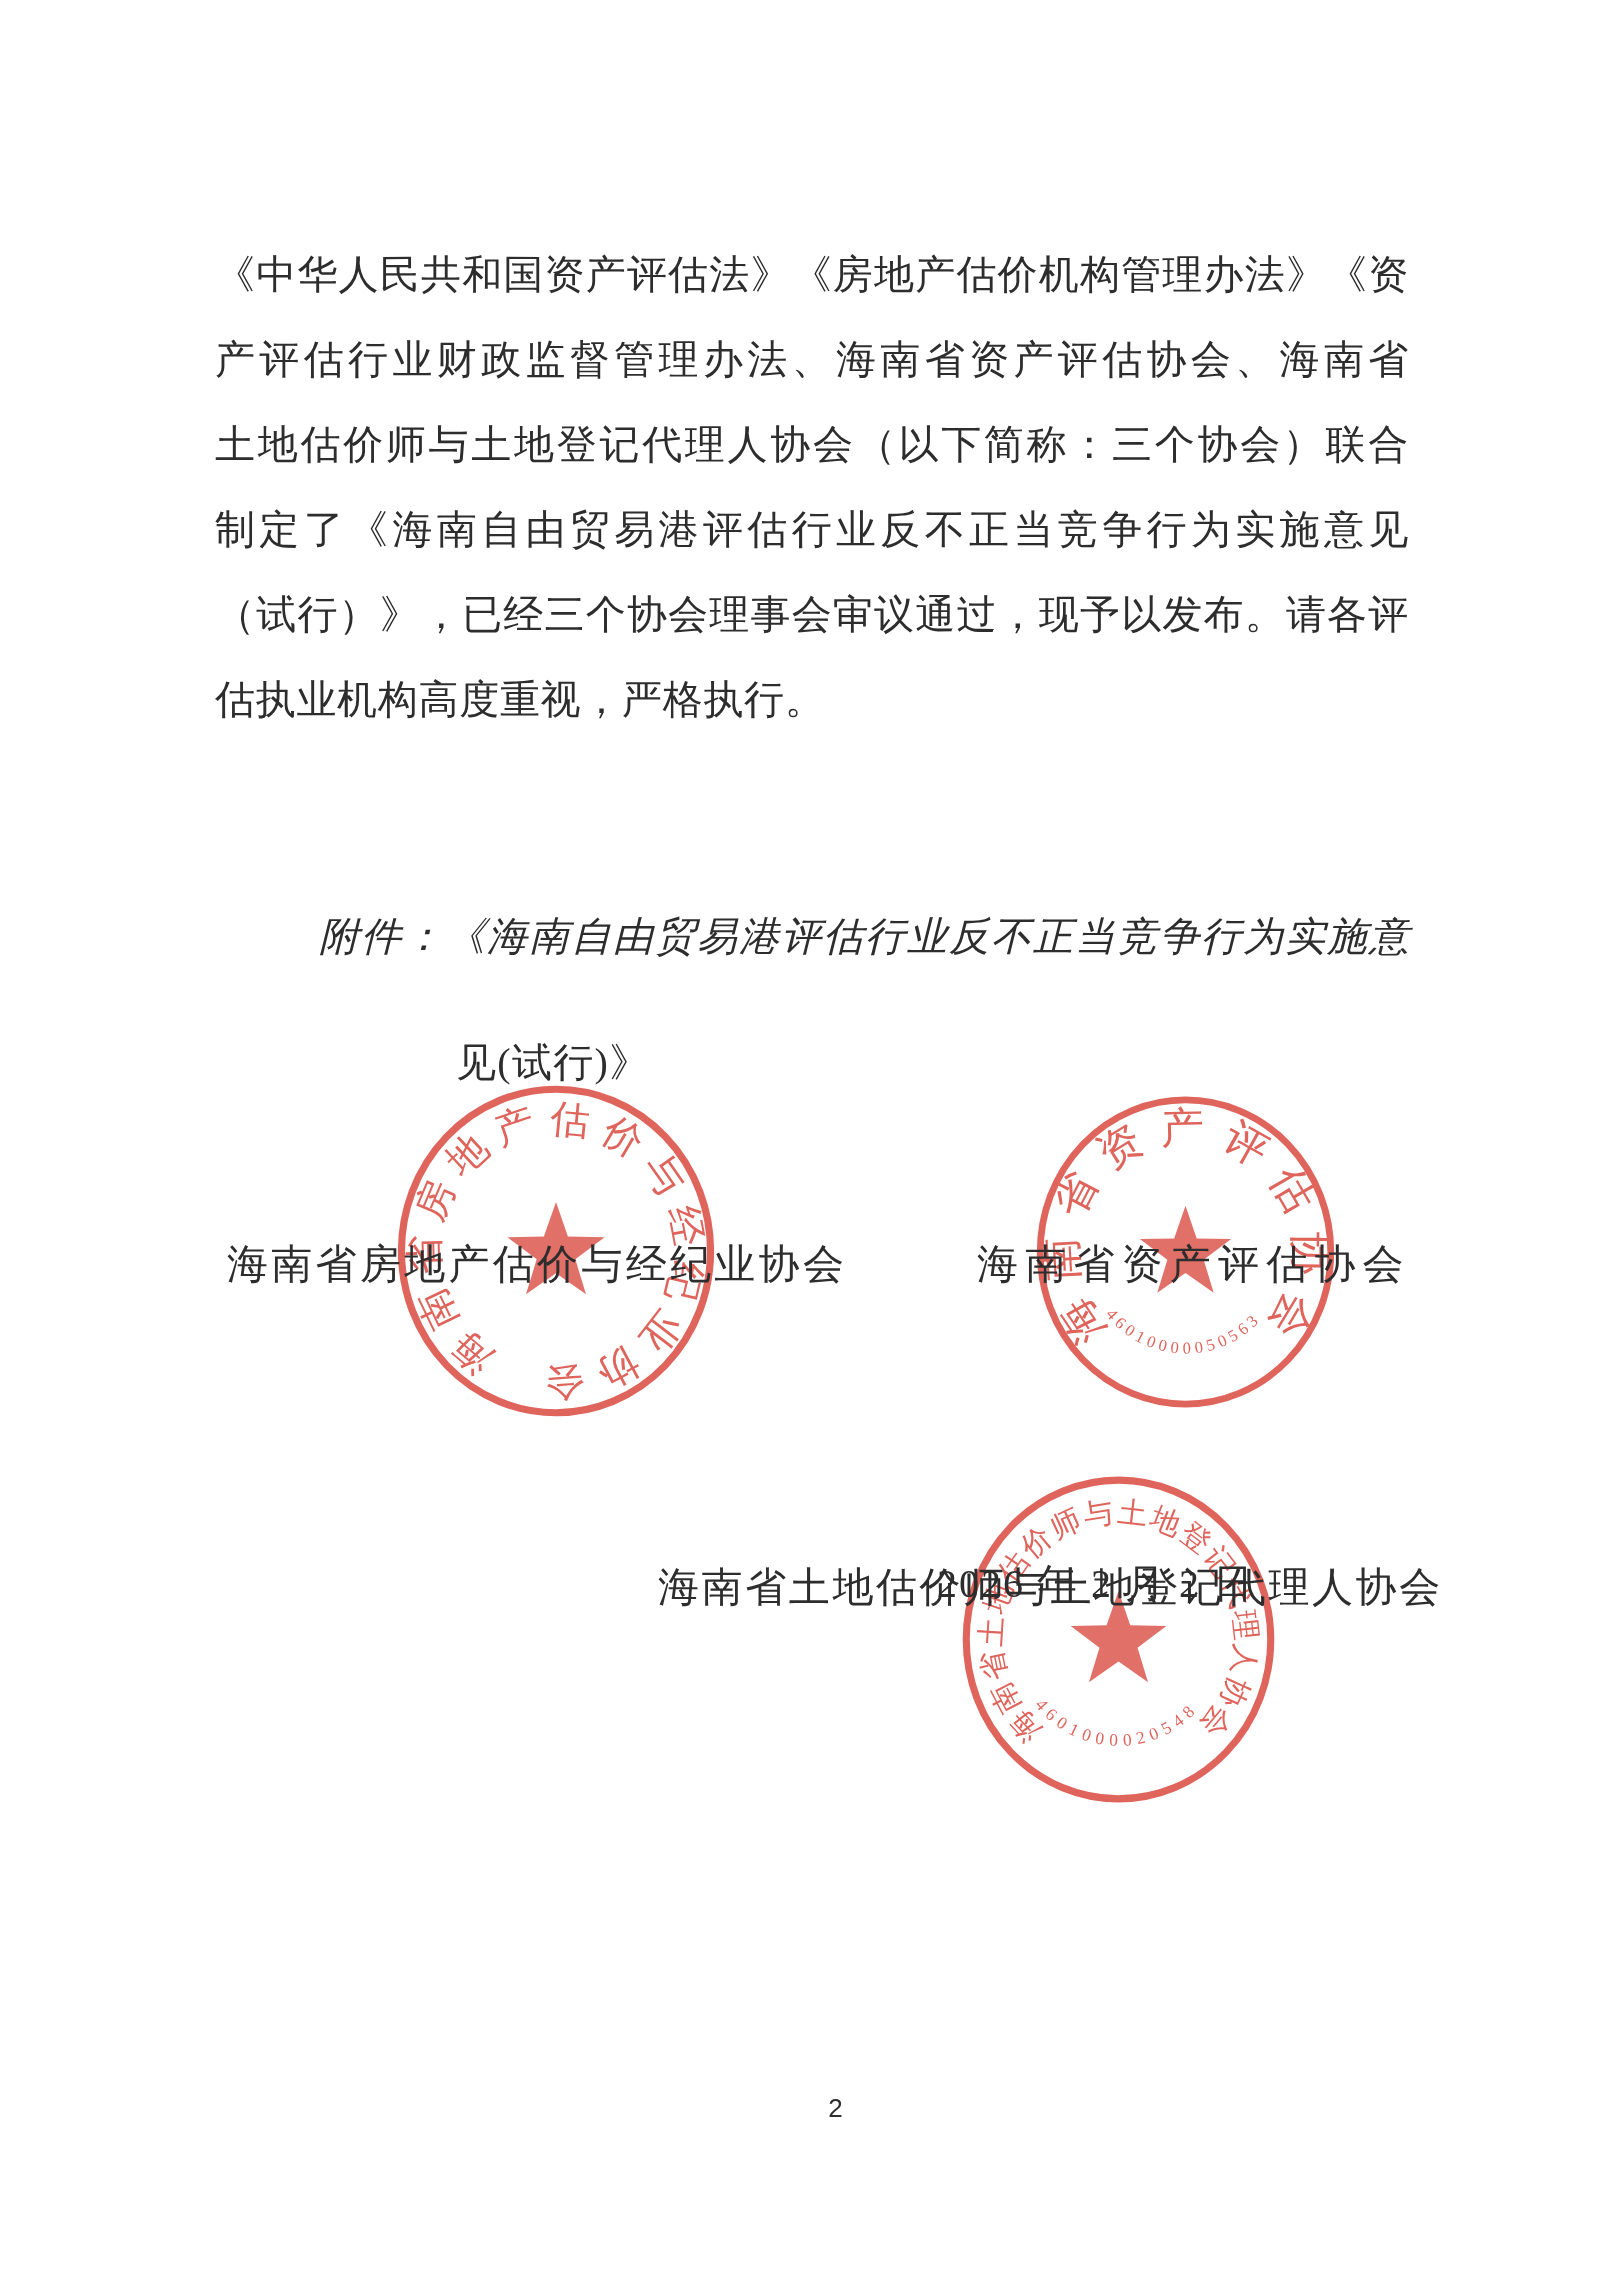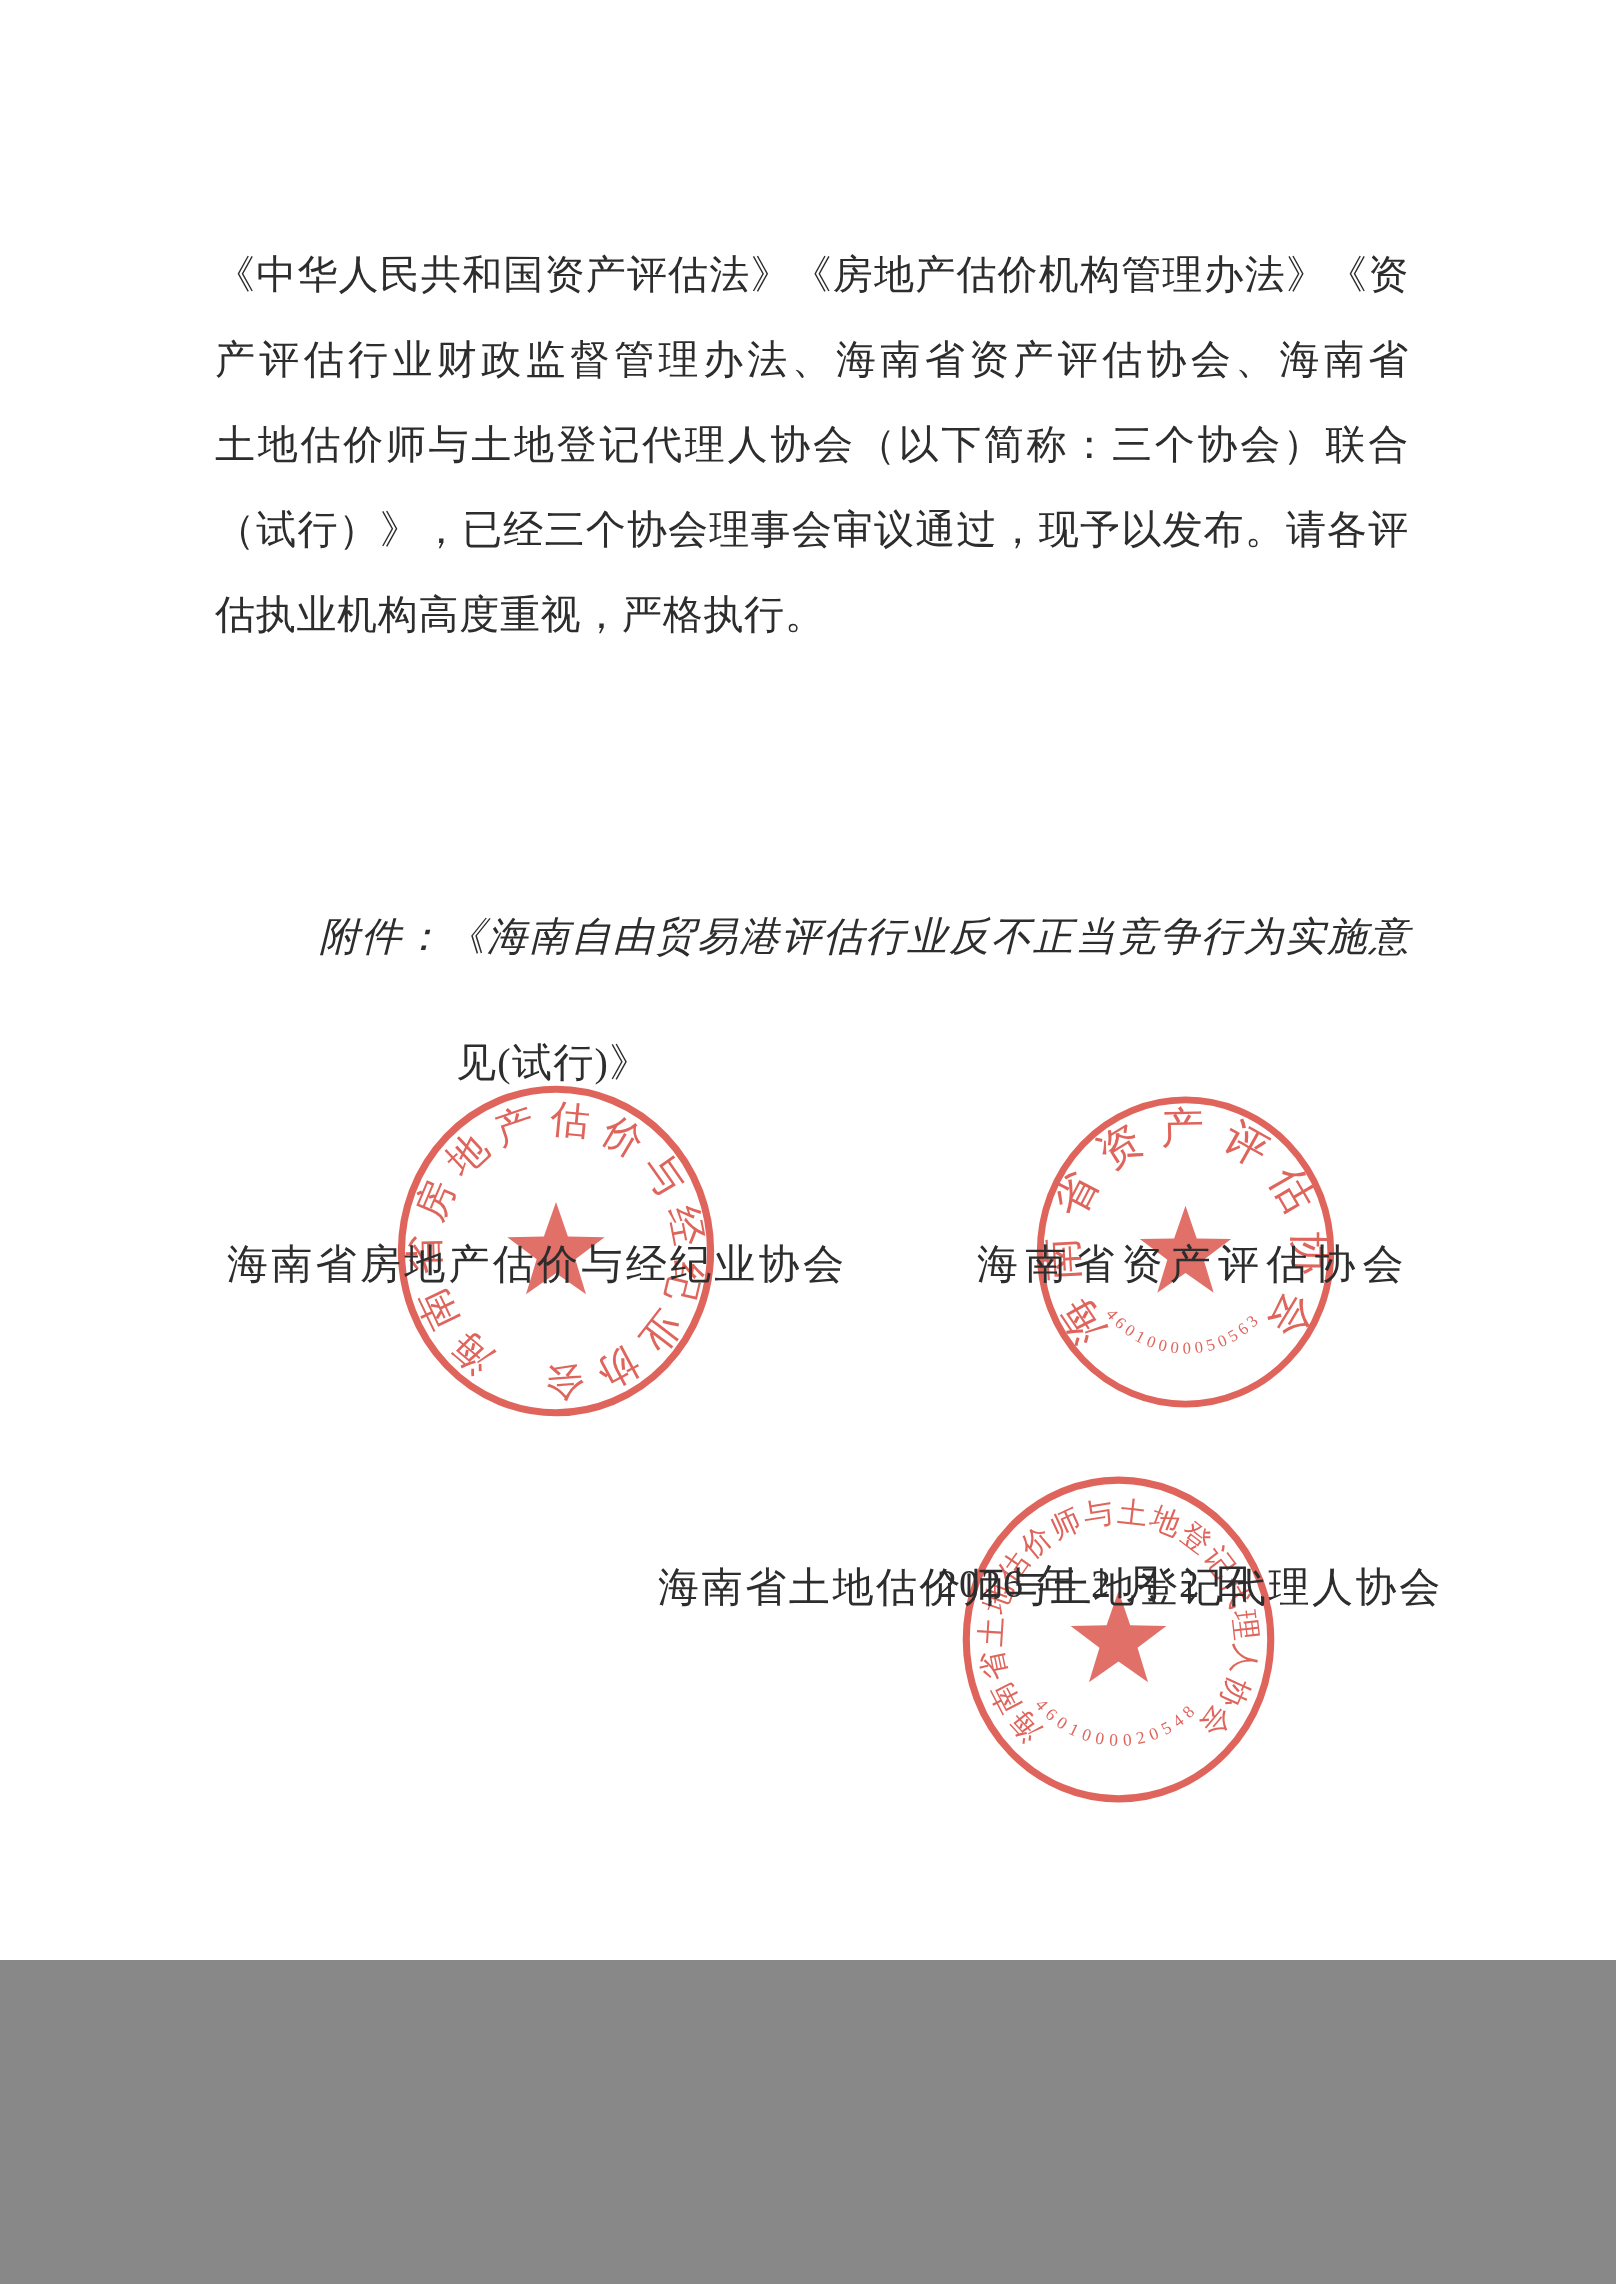--- a/index.html
+++ b/index.html
@@ -1,18 +1,18 @@
 <!DOCTYPE html>
 <html style="font-size:10.4px"><head>
 <meta charset="utf-8">
 <style>
   html,body{margin:0;padding:0;background:#888;}
   .page{
     position:relative;
-    width:1616px;height:1960px;
+    width:1616px;height:2284px;
     background:#ffffff;
     font-family:"Liberation Serif","DejaVu Serif",serif;
     color:#2d2d2d;
     overflow:hidden;
   }
   .para{
     position:absolute;
     left:215px;top:232px;width:1194px;
     font-size:40px;line-height:85px;
     color:#2d2d2d;
@@ -50,20 +50,21 @@
 </style>
 </head>
 <body>
 
 <div class="page">
 
   <div class="para">
     <div class="jl">《中华人民共和国资产评估法》《房地产估价机构管理办法》《资</div>
     <div class="jl">产评估行业财政监督管理办法、海南省资产评估协会、海南省</div>
     <div class="jl">土地估价师与土地登记代理人协会（以下简称：三个协会）联合</div>
+    <div class="jl">制定了《海南自由贸易港评估行业反不正当竞争行为实施意见</div>
     <div class="jl">（试行）》，已经三个协会理事会审议通过，现予以发布。请各评</div>
     <div>估执业机构高度重视，严格执行。</div>
   </div>
 
   <div class="attach1">附件：《海南自由贸易港评估行业反不正当竞争行为实施意</div>
   <div class="attach2">见(试行)》</div>
 
   <svg class="seal seal-1" viewBox="0 0 500 510">
     <defs>
       <path id="ring1" d="M 159 412.6 A 182 182 0 0 1 341 97.4 A 182 182 0 0 1 161.8 414.2" fill="none"></path>

